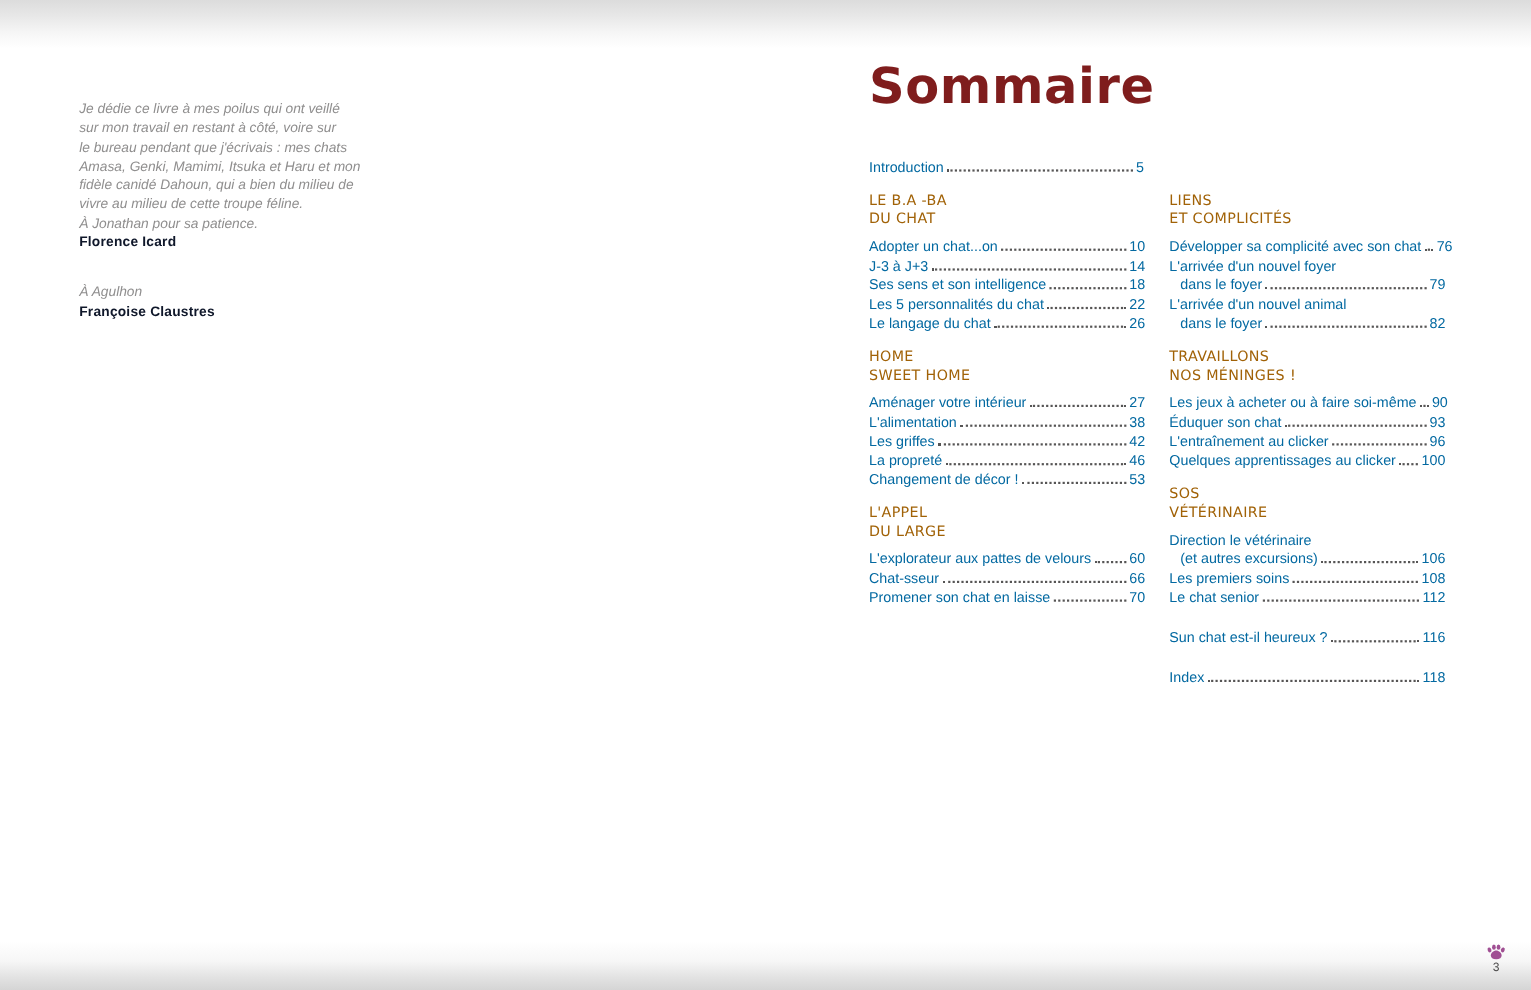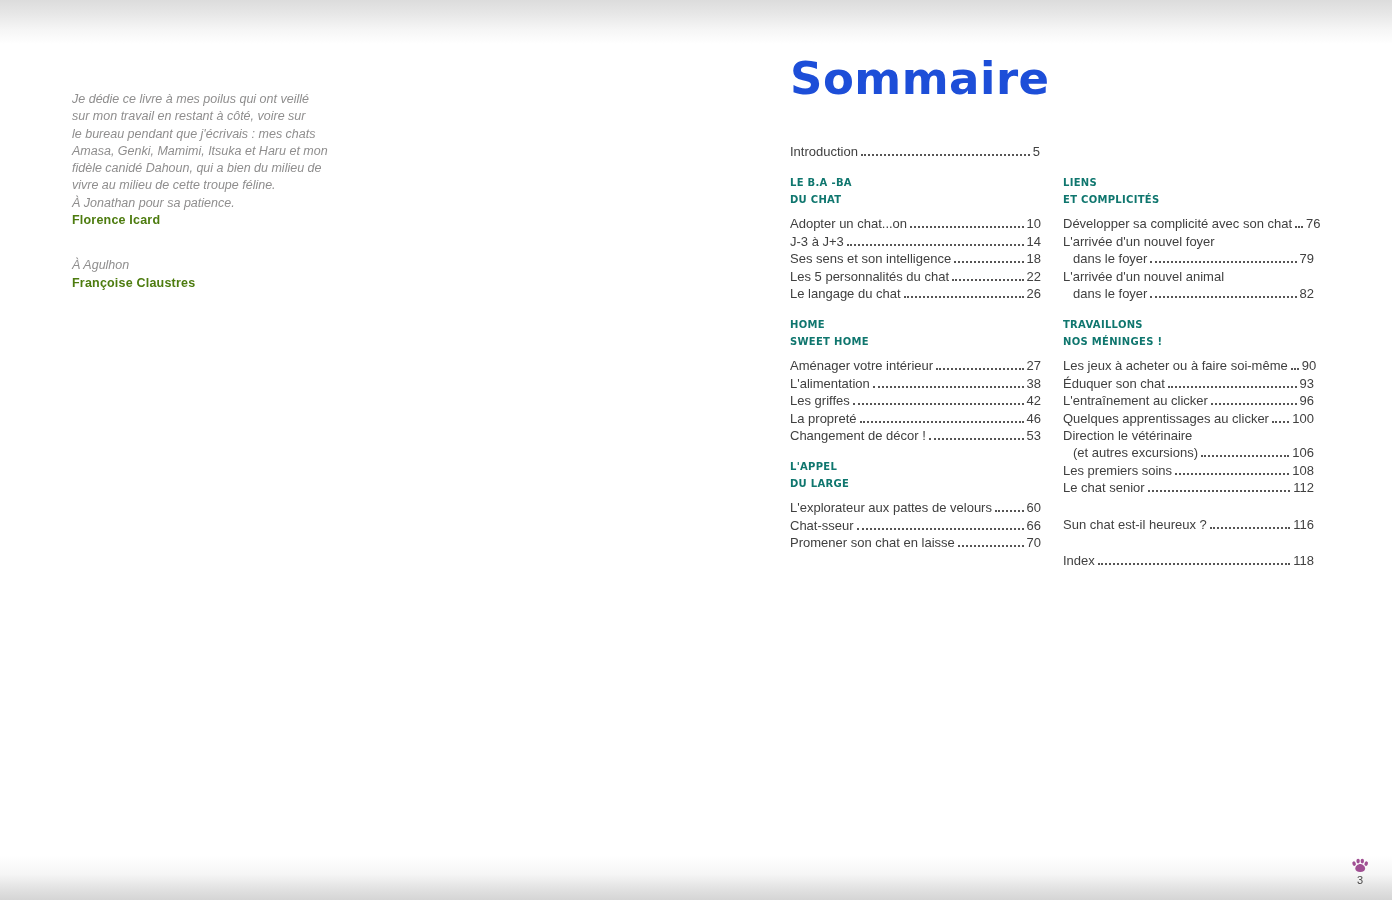--- a/index.html
+++ b/index.html
@@ -26,67 +26,67 @@
     font-size: 12.5px;
     line-height: 17.3px;
     color: #8f8e8e;
     font-style: italic;
     margin-top: 12px;
   }
   .dedication .ded-line { white-space: nowrap; }
   .dedication .ded-author {
     font-style: normal;
     font-weight: bold;
-    color: #4d7c0f;
+    color: #0f172a;
     letter-spacing: 0.2px;
   }
   .dedication .second-block { margin-top: 28px; }
 
   
   .sommaire {
     position: absolute;
     left: 790px;
     top: 52px;
     width: 524px;
   }
   .sommaire-title {
     font-family: "DejaVu Sans", sans-serif;
     font-size: 45px;
     font-weight: bold;
     letter-spacing: 0.5px;
-    color: #1d4ed8;
+    color: #7f1d1d;
   }
 
   .toc-intro { margin-top: 38px; width: 250px; }
 
   .toc-columns {
     display: flex;
     gap: 22px;
     margin-top: 0;
   }
   .toc-col { width: 251px; }
 
   .toc-heading {
     font-family: "DejaVu Sans", sans-serif;
-    font-size: 10px;
-    font-weight: bold;
+    font-size: 13px;
+    font-weight: normal;
     line-height: 16.5px;
     letter-spacing: 0.3px;
-    color: #0f766e;
+    color: #a16207;
     margin: 15px 0 7px 0;
     text-transform: uppercase;
   }
   .toc-section.standalone { margin-top: 19px; }
 
   .toc-row {
     display: flex;
     align-items: baseline;
     font-size: 13px;
     line-height: 17.4px;
-    color: #404040;
+    color: #0369a1;
   }
   .toc-row .lbl { white-space: nowrap; }
   .toc-row.indent .lbl { padding-left: 10px; }
   .toc-row .dots {
     flex: 1 1 auto;
     border-bottom: 2px dotted #565555;
     margin: 0 3px 3px 3px;
     min-width: 8px;
   }
   .toc-row .pg { white-space: nowrap; }
@@ -270,20 +270,24 @@
             <span class="dots"></span>
             <span class="pg">96</span>
           </div>
           <div class="toc-row">
             <span class="lbl">Quelques apprentissages au clicker</span>
             <span class="dots"></span>
             <span class="pg">100</span>
           </div>
         </div>
         <div class="toc-section">
+          <div class="toc-heading">
+            <div>SOS</div>
+            <div>VÉTÉRINAIRE</div>
+          </div>
           <div class="toc-row">
             <span class="lbl">Direction le vétérinaire</span>
           </div>
           <div class="toc-row indent">
             <span class="lbl">(et autres excursions)</span>
             <span class="dots"></span>
             <span class="pg">106</span>
           </div>
           <div class="toc-row">
             <span class="lbl">Les premiers soins</span>

